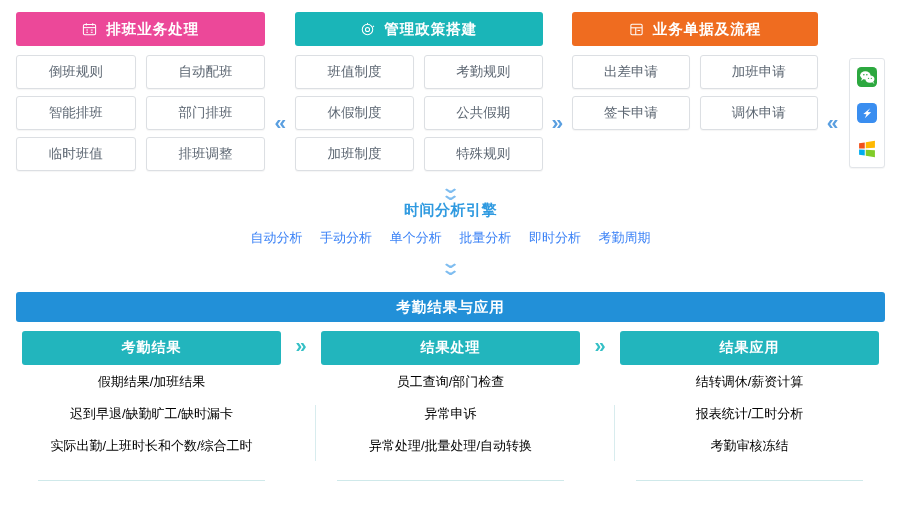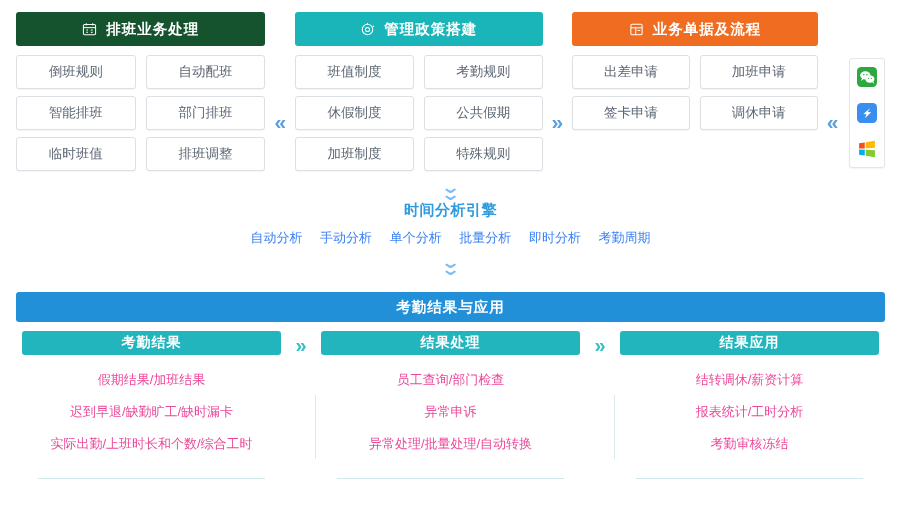--- a/index.html
+++ b/index.html
@@ -130,32 +130,32 @@
     margin-top:9px;
     display:flex;
     align-items:flex-start;
   }
   .bcol{
     flex:1;
     display:flex;flex-direction:column;
     position:relative;
   }
   .bcol .bhead{
-    height:24px;
+    height:34px;
     background:#22b5bd;
     border-radius:3px;
     display:flex;align-items:center;justify-content:center;
     color:#fff;font-size:14px;font-weight:bold;letter-spacing:1px;
     margin:0 6px;
   }
   .bcol .blist{
-    margin-top:16px;
+    margin-top:8px;
     text-align:center;
     font-size:13px;
-    color:#ec4899;
+    color:#000000;
     padding-bottom:18px;
     position:relative;
   }
   .bcol .blist div{margin-bottom:14px;white-space:nowrap;}
   .bcol .blist div:last-child{margin-bottom:0;}
   .bcol .underline{
     position:absolute;
     left:22px;right:22px;
     bottom:6px;
     height:1px;
@@ -176,21 +176,21 @@
   .bcol-body{position:relative;flex:1;}
 </style>
 </head>
 <body>
 
 <div class="canvas">
 
   <div class="top-row">
 
     <div class="panel panel-1">
-      <div class="panel-head" style="background:#14532d">
+      <div class="panel-head" style="background:#ec4899">
         <span class="head-icon">
           <svg viewBox="0 0 16 16" width="15" height="15" fill="none" stroke="#ffffff" stroke-width="1.1">
             <rect x="1.5" y="2.6" width="13" height="11" rx="1.4"></rect>
             <line x1="1.5" y1="6" x2="14.5" y2="6"></line>
             <line x1="4.6" y1="1.3" x2="4.6" y2="3.6"></line>
             <line x1="11.4" y1="1.3" x2="11.4" y2="3.6"></line>
             <line x1="4.6" y1="8.6" x2="6.4" y2="8.6"></line>
             <line x1="9.4" y1="8.6" x2="11.4" y2="8.6"></line>
             <line x1="4.6" y1="11" x2="6.4" y2="11"></line>
             <line x1="9.4" y1="11" x2="11.4" y2="11"></line>

